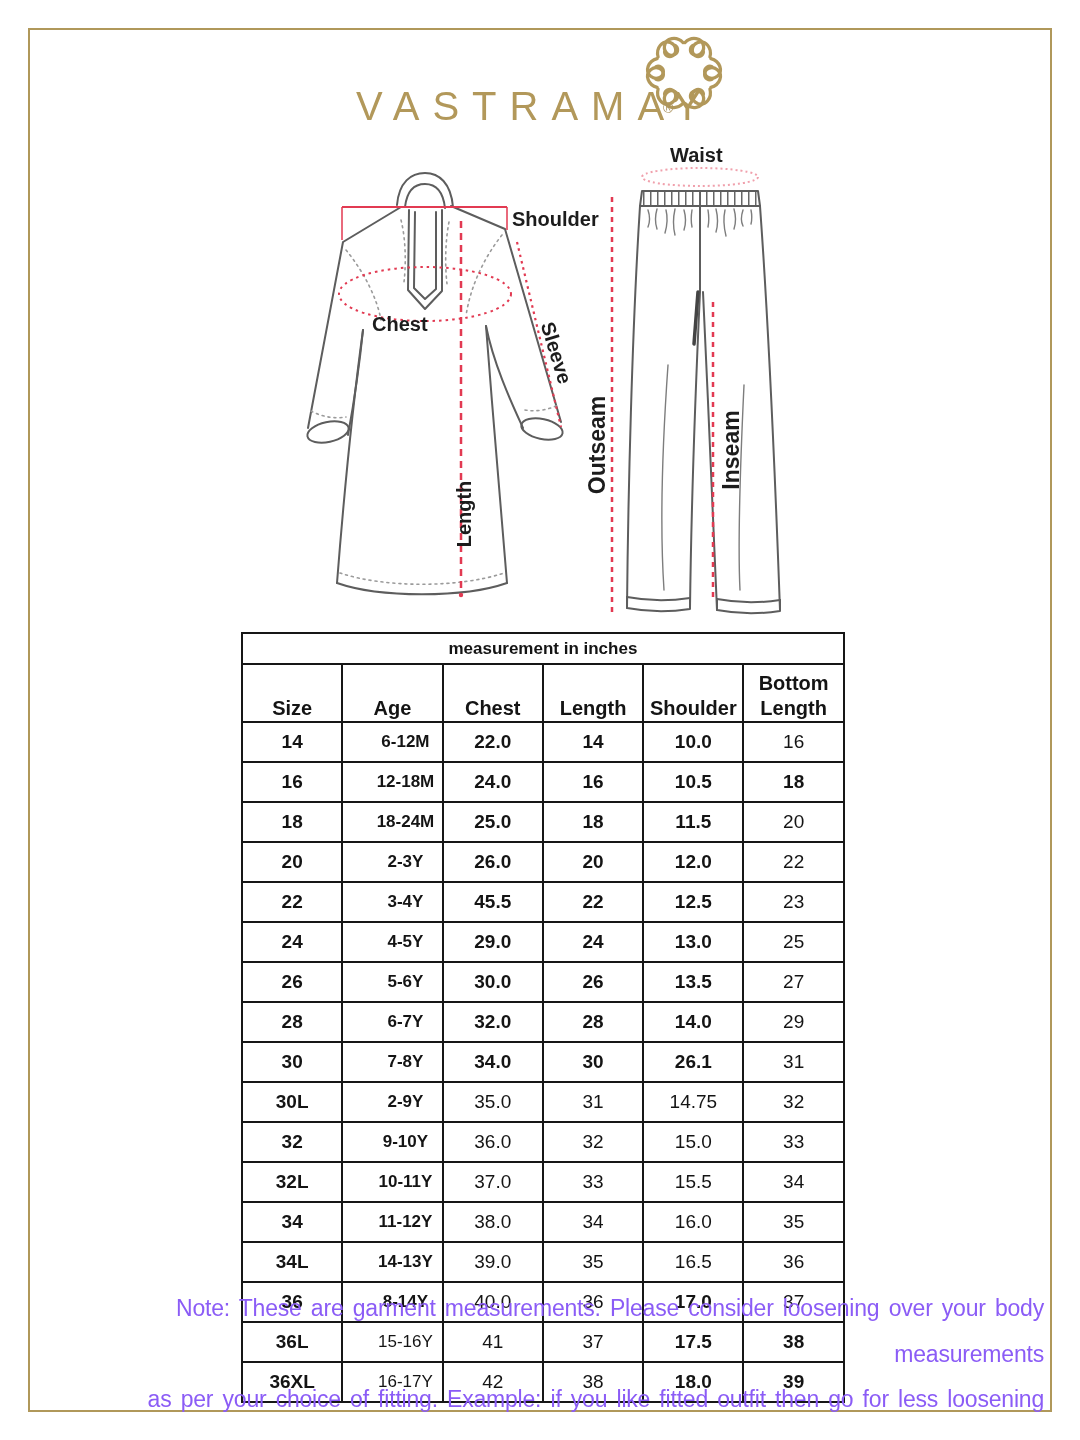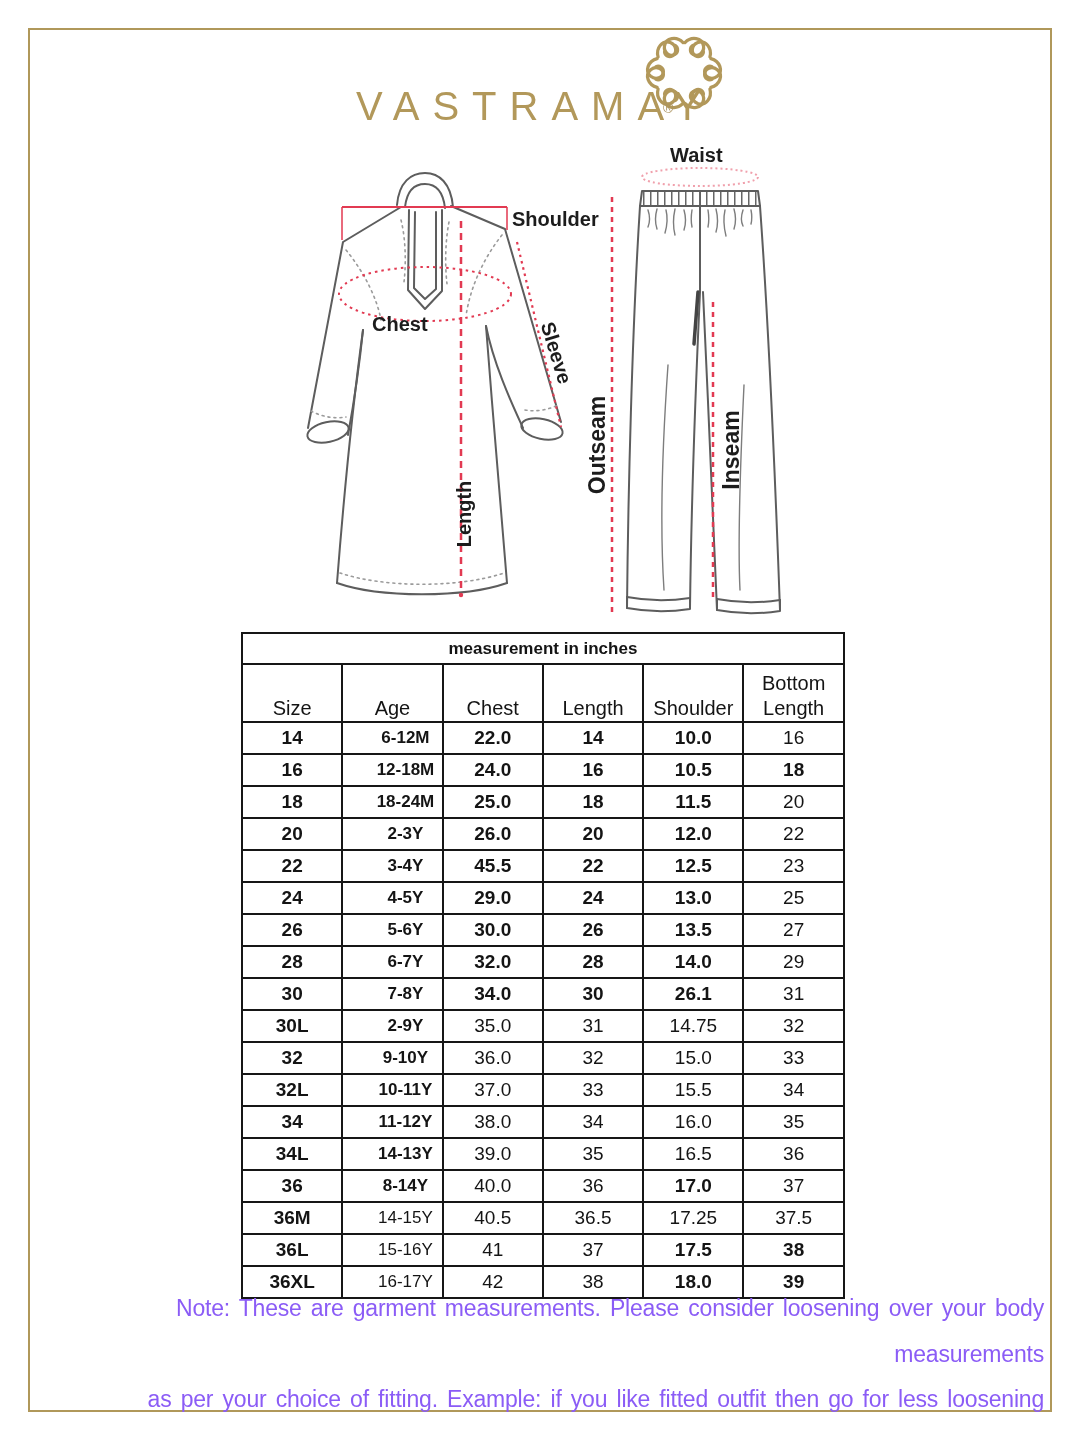--- a/index.html
+++ b/index.html
@@ -24,23 +24,23 @@
   .sizes{position:absolute;left:241px;top:632px;width:602px;border-collapse:collapse;
          table-layout:fixed;}
   .sizes th,.sizes td{border:2px solid #161616;text-align:center;vertical-align:middle;
          padding:0;color:#141414;}
   .sizes col{width:100.3px;}
   tr.title-row{height:37px;}
   tr.title-row th{font-size:21px;font-weight:bold;}
   tr.subtitle-row{height:31px;}
   tr.subtitle-row th{font-size:17px;font-weight:bold;}
   tr.cols-row{height:58px;}
-  tr.cols-row th{font-size:20px;font-weight:normal;vertical-align:bottom;
+  tr.cols-row th{font-size:20px;font-weight:bold;vertical-align:bottom;
                  padding-bottom:0;line-height:1.25;}
-  .sizes tbody tr{height:32px;}
+  .sizes tbody tr{height:40px;}
   .sizes tbody td{font-size:19px;}
   .sizes tbody td:nth-child(2){font-size:17px;padding-left:26px;}
   .sizes tbody td.b{font-weight:bold;}
 
   
   .note{position:absolute;left:40px;right:36px;top:1286px;text-align:right;
         font-size:23px;line-height:1.98;color:#8b5cf6;letter-spacing:-0.2px;word-spacing:3px;}
   .note .l2{padding-left:88px;}
 </style>
 </head>
@@ -277,28 +277,20 @@
         </tr>
         <tr>
           <td class="b">36</td>
           <td class="b">8-14Y</td>
           <td>40.0</td>
           <td>36</td>
           <td class="b">17.0</td>
           <td>37</td>
         </tr>
         <tr>
-          <td class="b">36M</td>
-          <td>14-15Y</td>
-          <td>40.5</td>
-          <td>36.5</td>
-          <td>17.25</td>
-          <td>37.5</td>
-        </tr>
-        <tr>
           <td class="b">36L</td>
           <td>15-16Y</td>
           <td>41</td>
           <td>37</td>
           <td class="b">17.5</td>
           <td class="b">38</td>
         </tr>
         <tr>
           <td class="b">36XL</td>
           <td>16-17Y</td>

